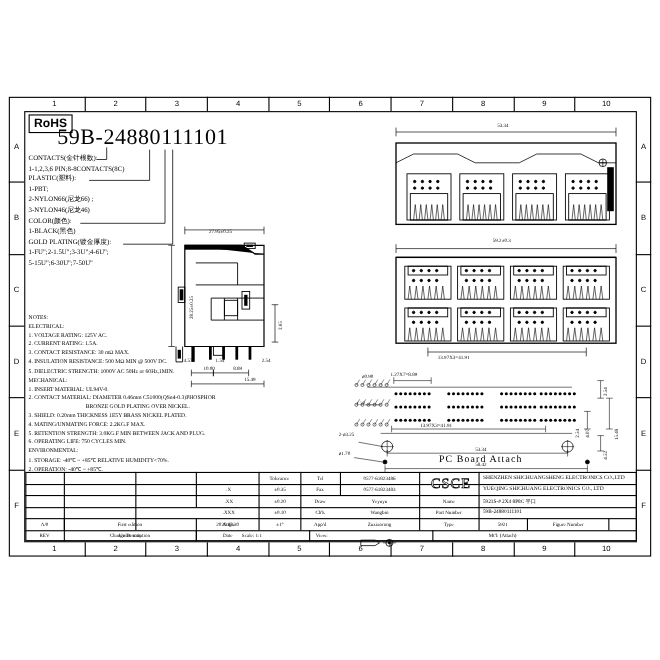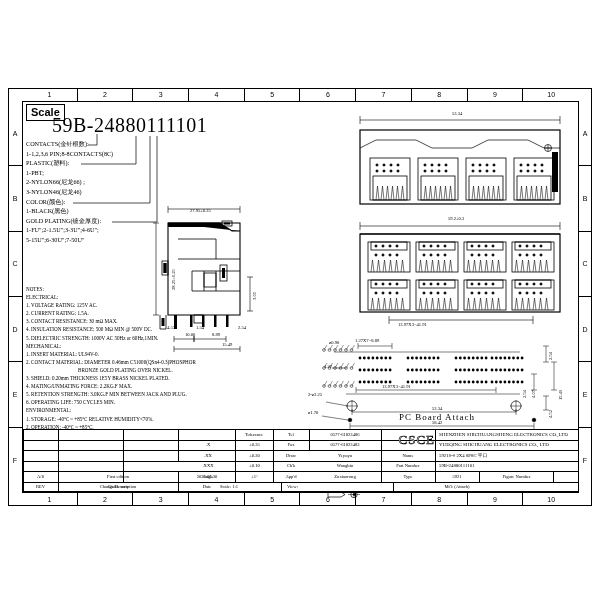--- a/index.html
+++ b/index.html
@@ -50,21 +50,21 @@
   .dim.v{transform-origin:0 0;transform:rotate(-90deg);}
   .pcbcap{position:absolute;font-size:9px;font-family:"Liberation Serif",serif;letter-spacing:1px;}
 
   
   .tb{position:absolute;box-sizing:border-box;border:0.9px solid #000;}
   .tbl{position:absolute;background:#000;}
   .tt{position:absolute;font-size:4.8px;font-family:"Liberation Serif",serif;white-space:nowrap;
       display:flex;align-items:center;}
   .tt.c{justify-content:center;}
   .logo{position:absolute;font-size:13px;font-family:"Liberation Serif",serif;letter-spacing:1px;
-        color:#fff;-webkit-text-stroke:0.6px #000;text-align:right;}
+        color:#fff;-webkit-text-stroke:0.6px #000;text-align:center;}
 
   
   svg{position:absolute;overflow:visible;}
   .nofill{fill:none;stroke:#000;}
 </style>
 </head>
 <body>
 
 <div id="sheet">
 
@@ -106,21 +106,21 @@
     </div>
   <div class="row-strip right" id="rowRight">
       <div class="row-cell" style="top: 0px; height: 65.3333px;">A</div>
       <div class="row-cell" style="top: 65.3333px; height: 65.3333px;">B</div>
       <div class="row-cell" style="top: 130.667px; height: 65.3333px;">C</div>
       <div class="row-cell" style="top: 196px; height: 65.3333px;">D</div>
       <div class="row-cell" style="top: 261.333px; height: 65.3333px;">E</div>
       <div class="row-cell last" style="top: 326.667px; height: 65.3333px;">F</div>
     </div>
 
-  <div class="rohs">Scale</div>
+  <div class="rohs">RoHS</div>
 
   <div class="pn-title">59B-24880111101</div>
 
   <div class="decode" id="decodeBlock">
       <div>CONTACTS(金针根数):</div>
       <div>1-1,2,3,6 PIN;8-8CONTACTS(8C)</div>
       <div>PLASTIC(塑料):</div>
       <div>1-PBT;</div>
       <div>2-NYLON66(尼龙66) ;</div>
       <div>3-NYLON46(尼龙46)</div>

